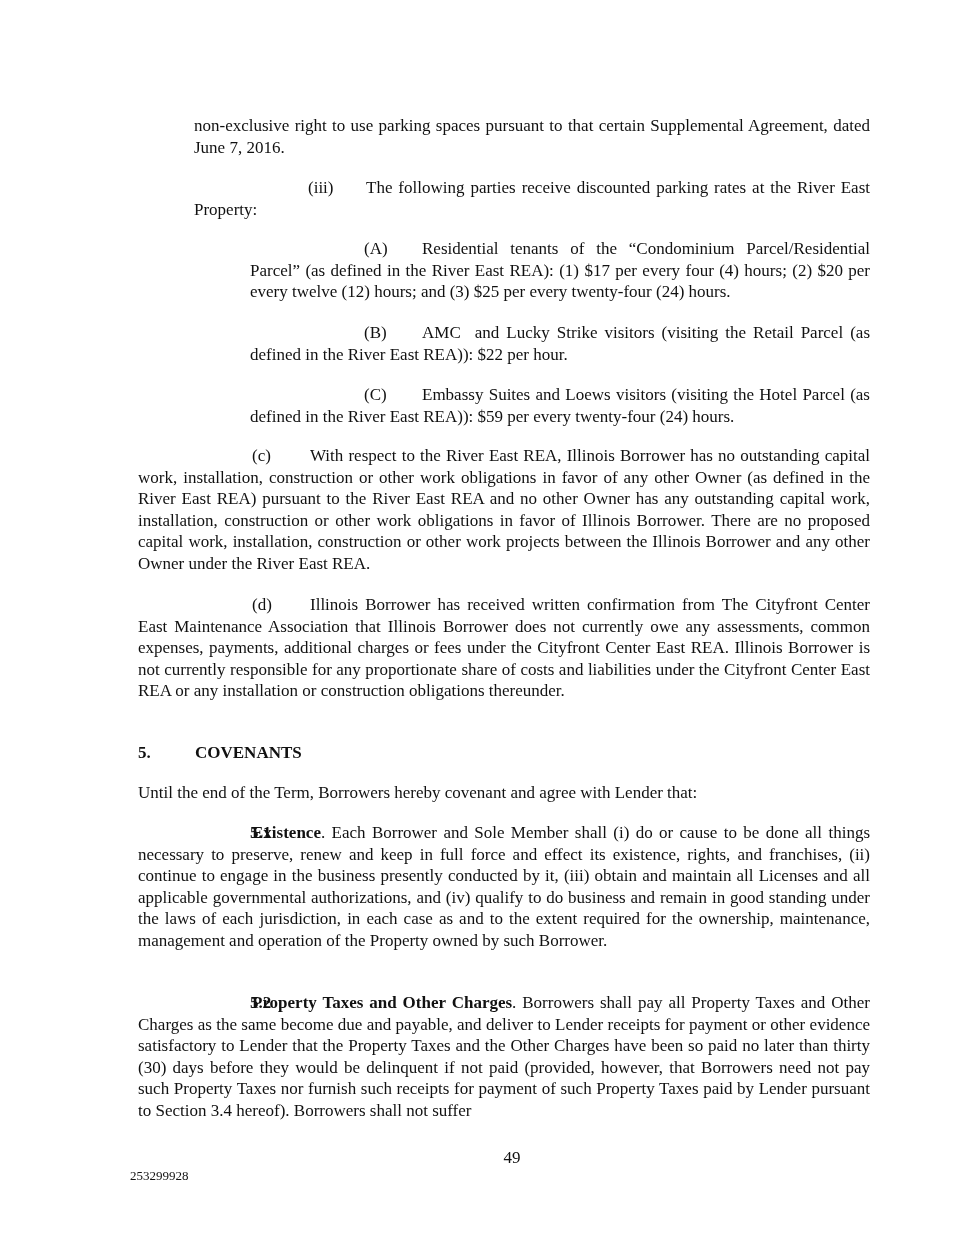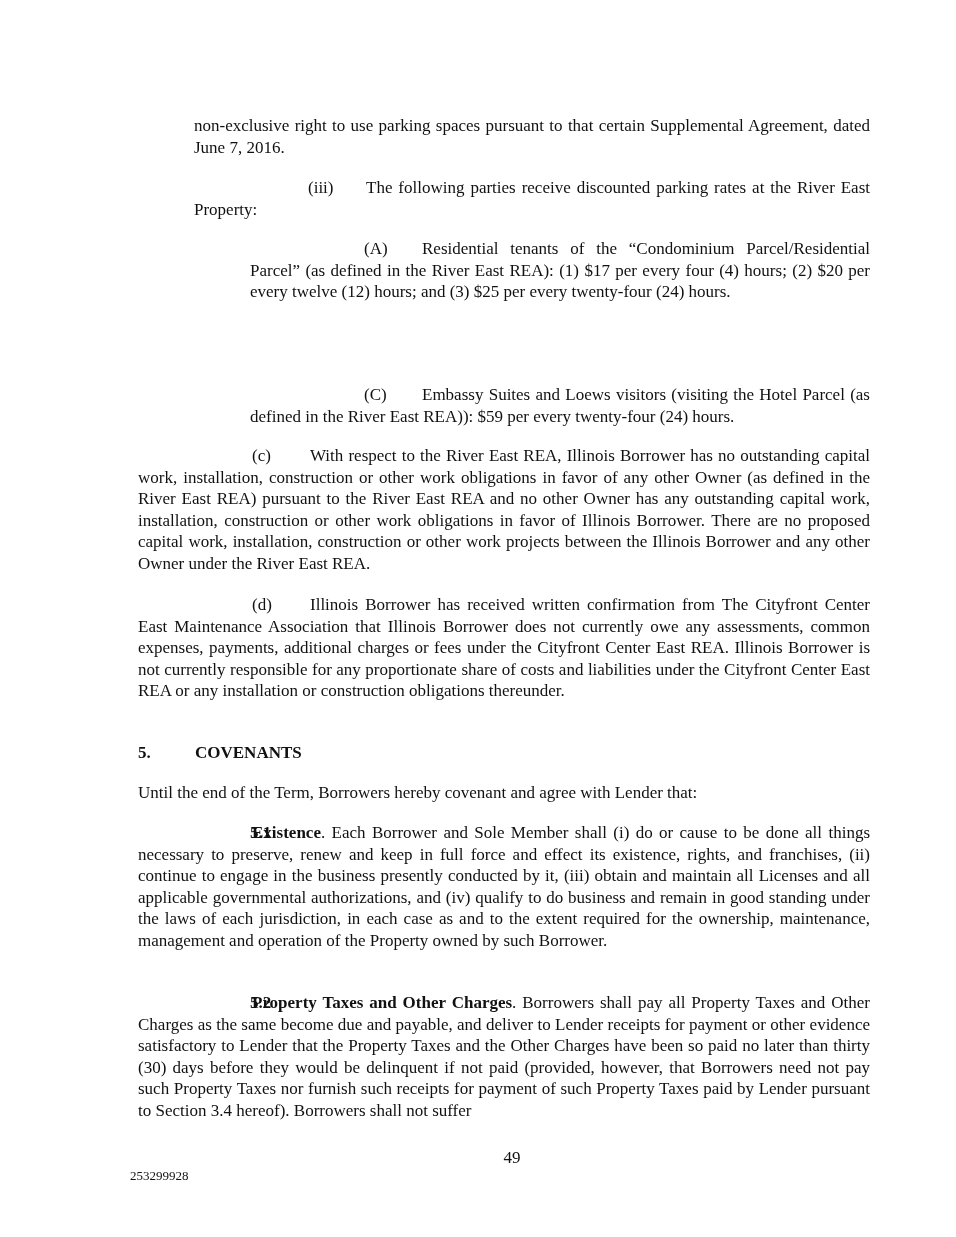--- a/index.html
+++ b/index.html
@@ -85,20 +85,23 @@
   </p>
 
   <p class="block just first-indent-iii" style="top:177px; left:168px; width:676px; text-indent:114px;">
     <span class="tab-label">(iii)</span><span>The following parties receive discounted parking rates at the River East Property:</span>
   </p>
 
   <p class="block sub just first-indent-sub" style="top:238px;">
     <span class="tab-label">(A)</span><span>Residential tenants of the “Condominium Parcel/Residential Parcel” (as defined in the River East REA): (1) $17 per every four (4) hours; (2) $20 per every twelve (12) hours; and (3) $25 per every twenty-four (24) hours.</span>
   </p>
 
+  <p class="block sub just first-indent-sub" style="top:322px;">
+    <span class="tab-label">(B)</span><span style="white-space:pre-wrap;">AMC  and Lucky Strike visitors (visiting the Retail Parcel (as defined in the River East REA)): $22 per hour.</span>
+  </p>
 
   <p class="block sub just first-indent-sub" style="top:384px;">
     <span class="tab-label">(C)</span><span>Embassy Suites and Loews visitors (visiting the Hotel Parcel (as defined in the River East REA)): $59 per every twenty-four (24) hours.</span>
   </p>
 
   <p class="block just first-indent-para" style="top:445px;">
     <span class="tab-label">(c)</span><span>With respect to the River East REA, Illinois Borrower has no outstanding capital work, installation, construction or other work obligations in favor of any other Owner (as defined in the River East REA) pursuant to the River East REA and no other Owner has any outstanding capital work, installation, construction or other work obligations in favor of Illinois Borrower.  There are no proposed capital work, installation, construction or other work projects between the Illinois Borrower and any other Owner under the River East REA.</span>
   </p>
 
   <p class="block just first-indent-para" style="top:594px;">

